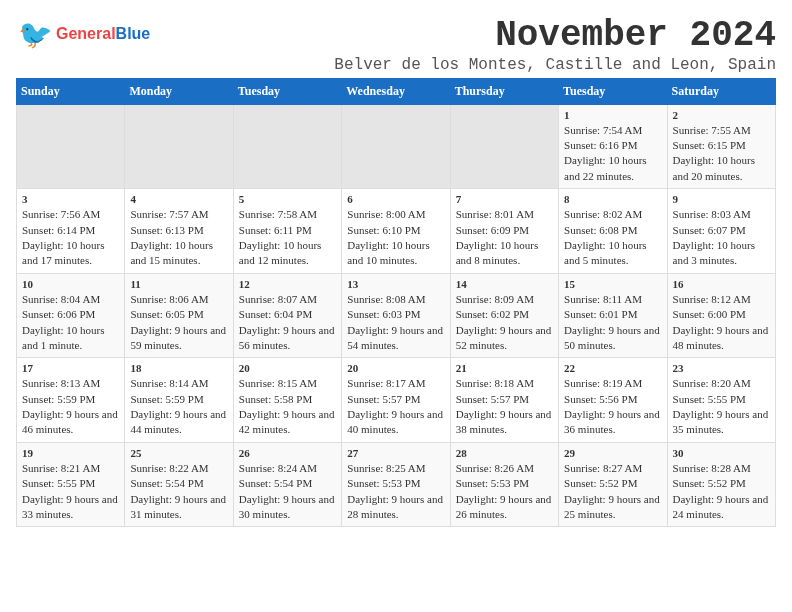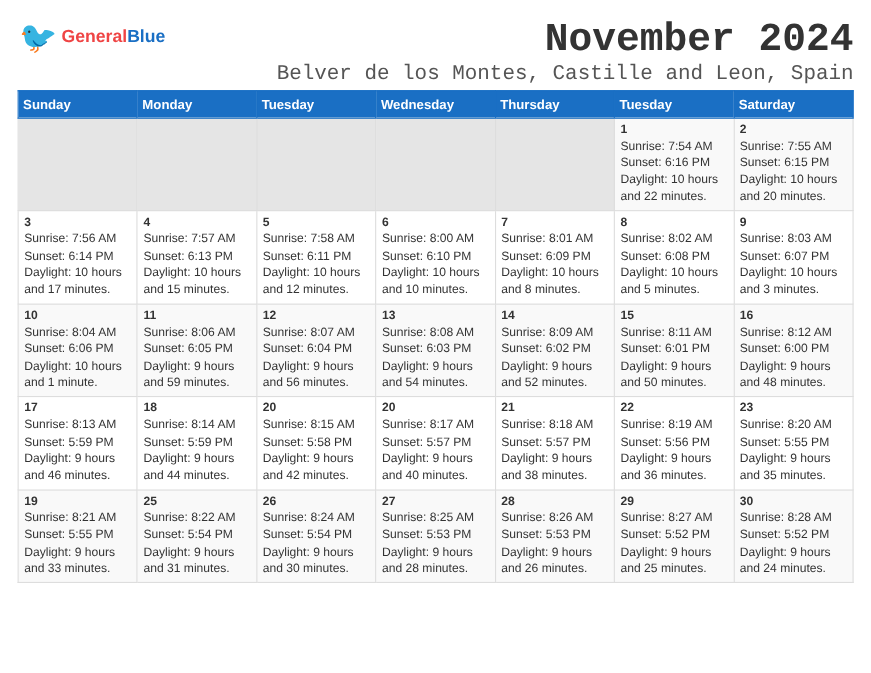--- a/index.html
+++ b/index.html
@@ -30,27 +30,28 @@
       text-align: right;
       font-family: Liberation Mono, monospace;
     }
     .month-title {
       font-size: 36px;
       font-weight: bold;
       color: #333;
       line-height: 1.1;
     }
     .location-title {
-      font-size: 19px;
+      font-size: 16px;
       color: #555;
     }
     table {
       width: 100%;
       border-collapse: collapse;
       table-layout: fixed;
+      font-family: Liberation Serif, serif;
     }
     thead tr th {
       background: #1a6fc4;
       color: #fff;
       font-size: 12px;
       font-weight: bold;
       padding: 5px 4px;
       text-align: left;
       border: 1px solid #1a6fc4;
     }

